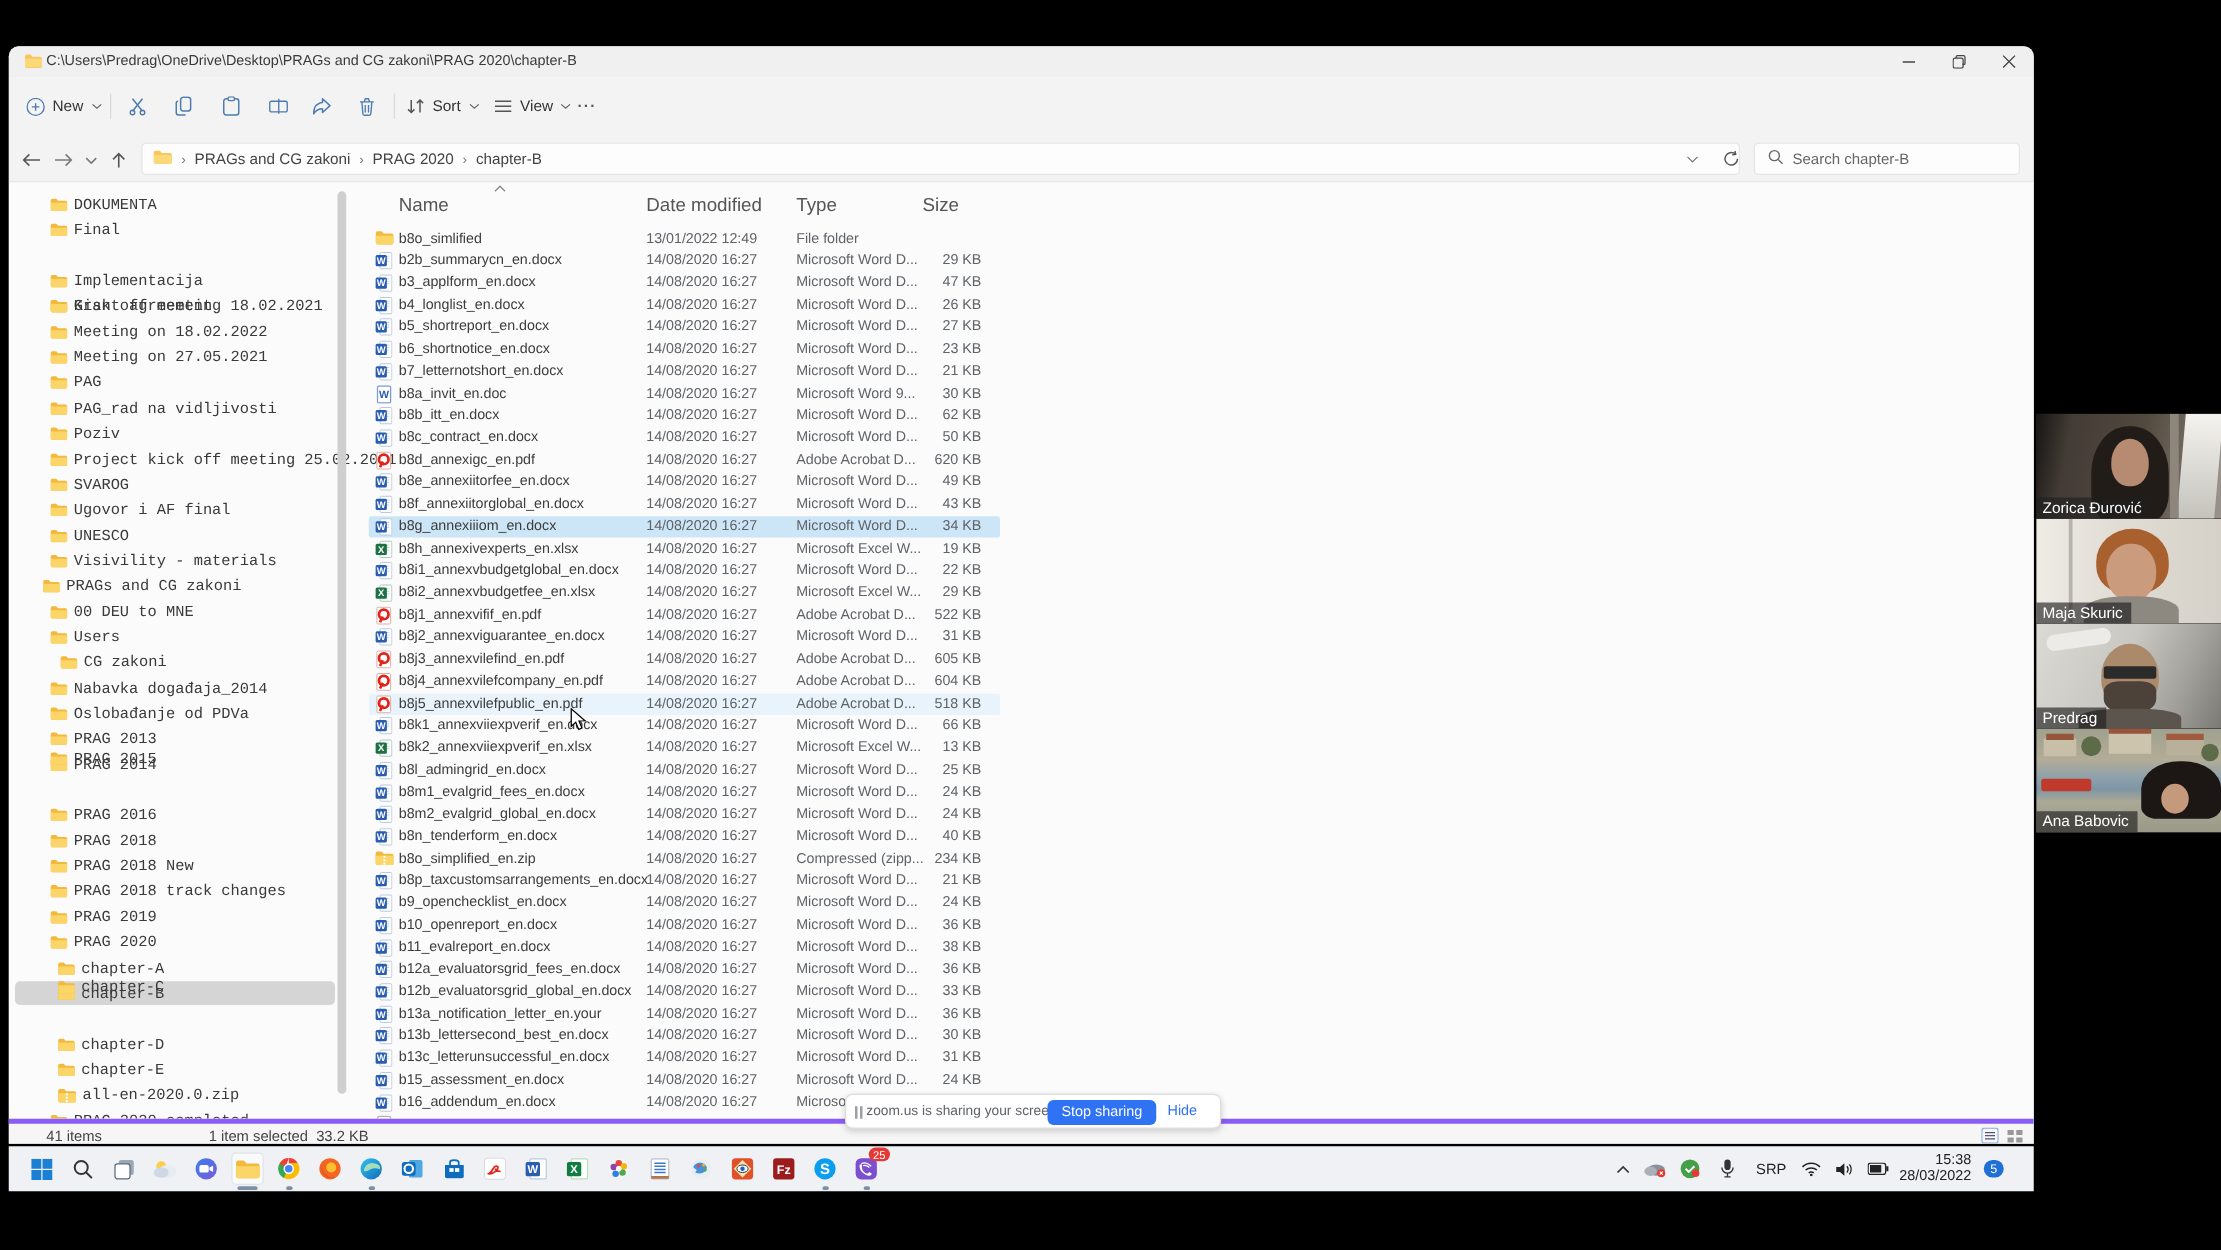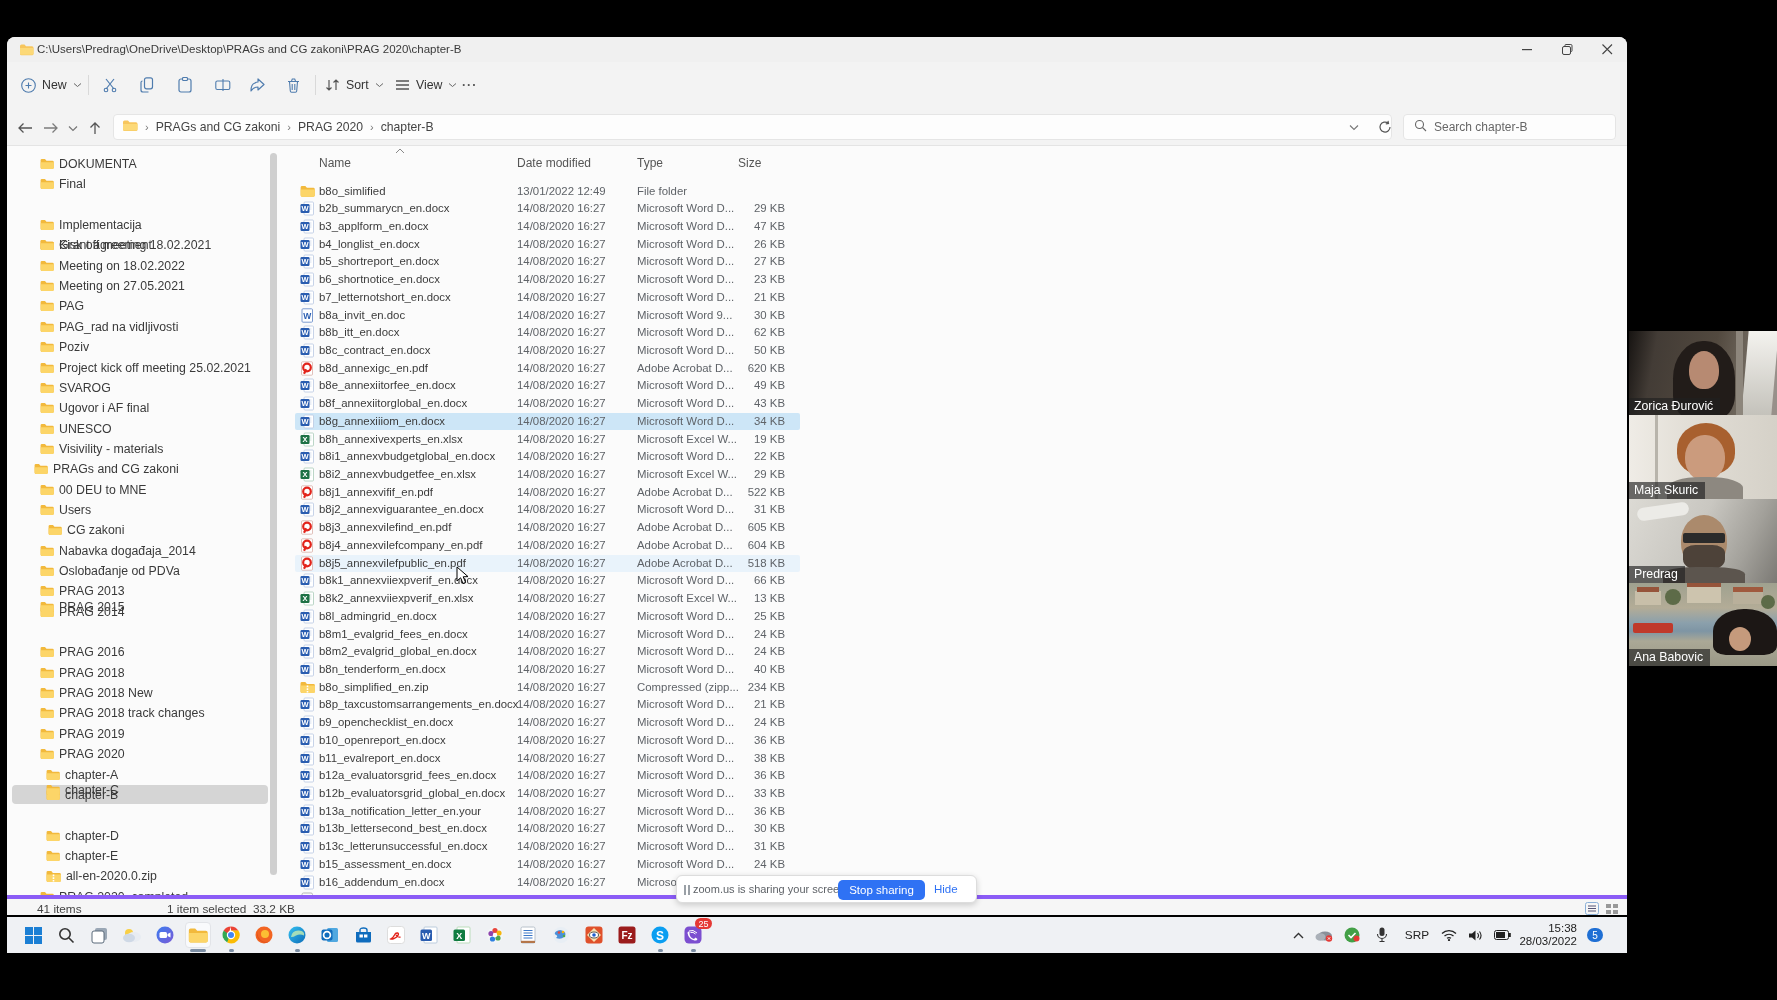--- a/index.html
+++ b/index.html
@@ -14,24 +14,24 @@
   #toolbar { position:absolute; left:0; top:25px; width:100%; height:46px; background:#f3f3f3; }
   .tbtn { position:absolute; top:8px; height:30px; display:flex; align-items:center; gap:6px; color:#333; font-size:12.3px; }
   .tdiv { position:absolute; top:13px; width:1px; height:20px; background:#d9d9d9; }
   #addrbar { position:absolute; left:0; top:71px; width:100%; height:38px; background:#f3f3f3; border-bottom:1px solid #e4e4e4; }
   .navic { position:absolute; top:10px; width:20px; height:20px; display:flex; align-items:center; justify-content:center; }
   #crumbbox { position:absolute; left:106px; top:6px; width:1279px; height:26px; background:#fdfdfd; border:1px solid #e5e5e5; border-radius:4px; display:flex; align-items:center; font-size:12.2px; color:#444; }
   #crumbbox .sep { color:#777; margin:0 7px; font-size:11px; }
   #searchbox { position:absolute; left:1396px; top:6px; width:213px; height:26px; background:#fdfdfd; border:1px solid #e5e5e5; border-radius:4px; display:flex; align-items:center; font-size:12px; color:#666; }
   #content { position:absolute; left:0; top:109px; width:100%; height:749px; background:#fbfbfb; overflow:hidden; }
   .treerow { position:absolute; height:19px; display:flex; align-items:center; font-size:12.3px; color:#3a3a3a; white-space:nowrap; }
-  .treerow .lbl { margin-left:5px; }
+  .treerow .lbl { margin-left:5px;font-family:Liberation Mono, monospace; }
   .treerow.sel { background:#d5d5d5; border-radius:4px; }
   #treescroll { position:absolute; left:263px; top:7px; width:7px; height:722px; background:#cfcfcf; border-radius:4px; }
-  .fhead { position:absolute; top:10px; font-size:12px; color:#555; }
+  .fhead { position:absolute; top:10px; font-size:15px; color:#555; }
   .frow { position:absolute; left:288px; width:505px; height:17px; }
   .frow .bar { position:absolute; left:0; top:0; width:100%; height:100%; border-radius:2px; }
   .frow.sel .bar { background:#cde6f7; }
   .frow.hov .bar { background:#e9f3fb; }
   .fcell { position:absolute; top:2px; font-size:11.4px; white-space:nowrap; }
   .fname { left:24px; color:#3c3c3c; }
   .fdate { left:222px; color:#5f6368; }
   .ftype { left:342px; color:#5f6368; }
   .fsize { left:366px; width:124px; text-align:right; color:#5f6368; }
   .ficon { position:absolute; left:5px; top:1px; width:15px; height:15px; }

